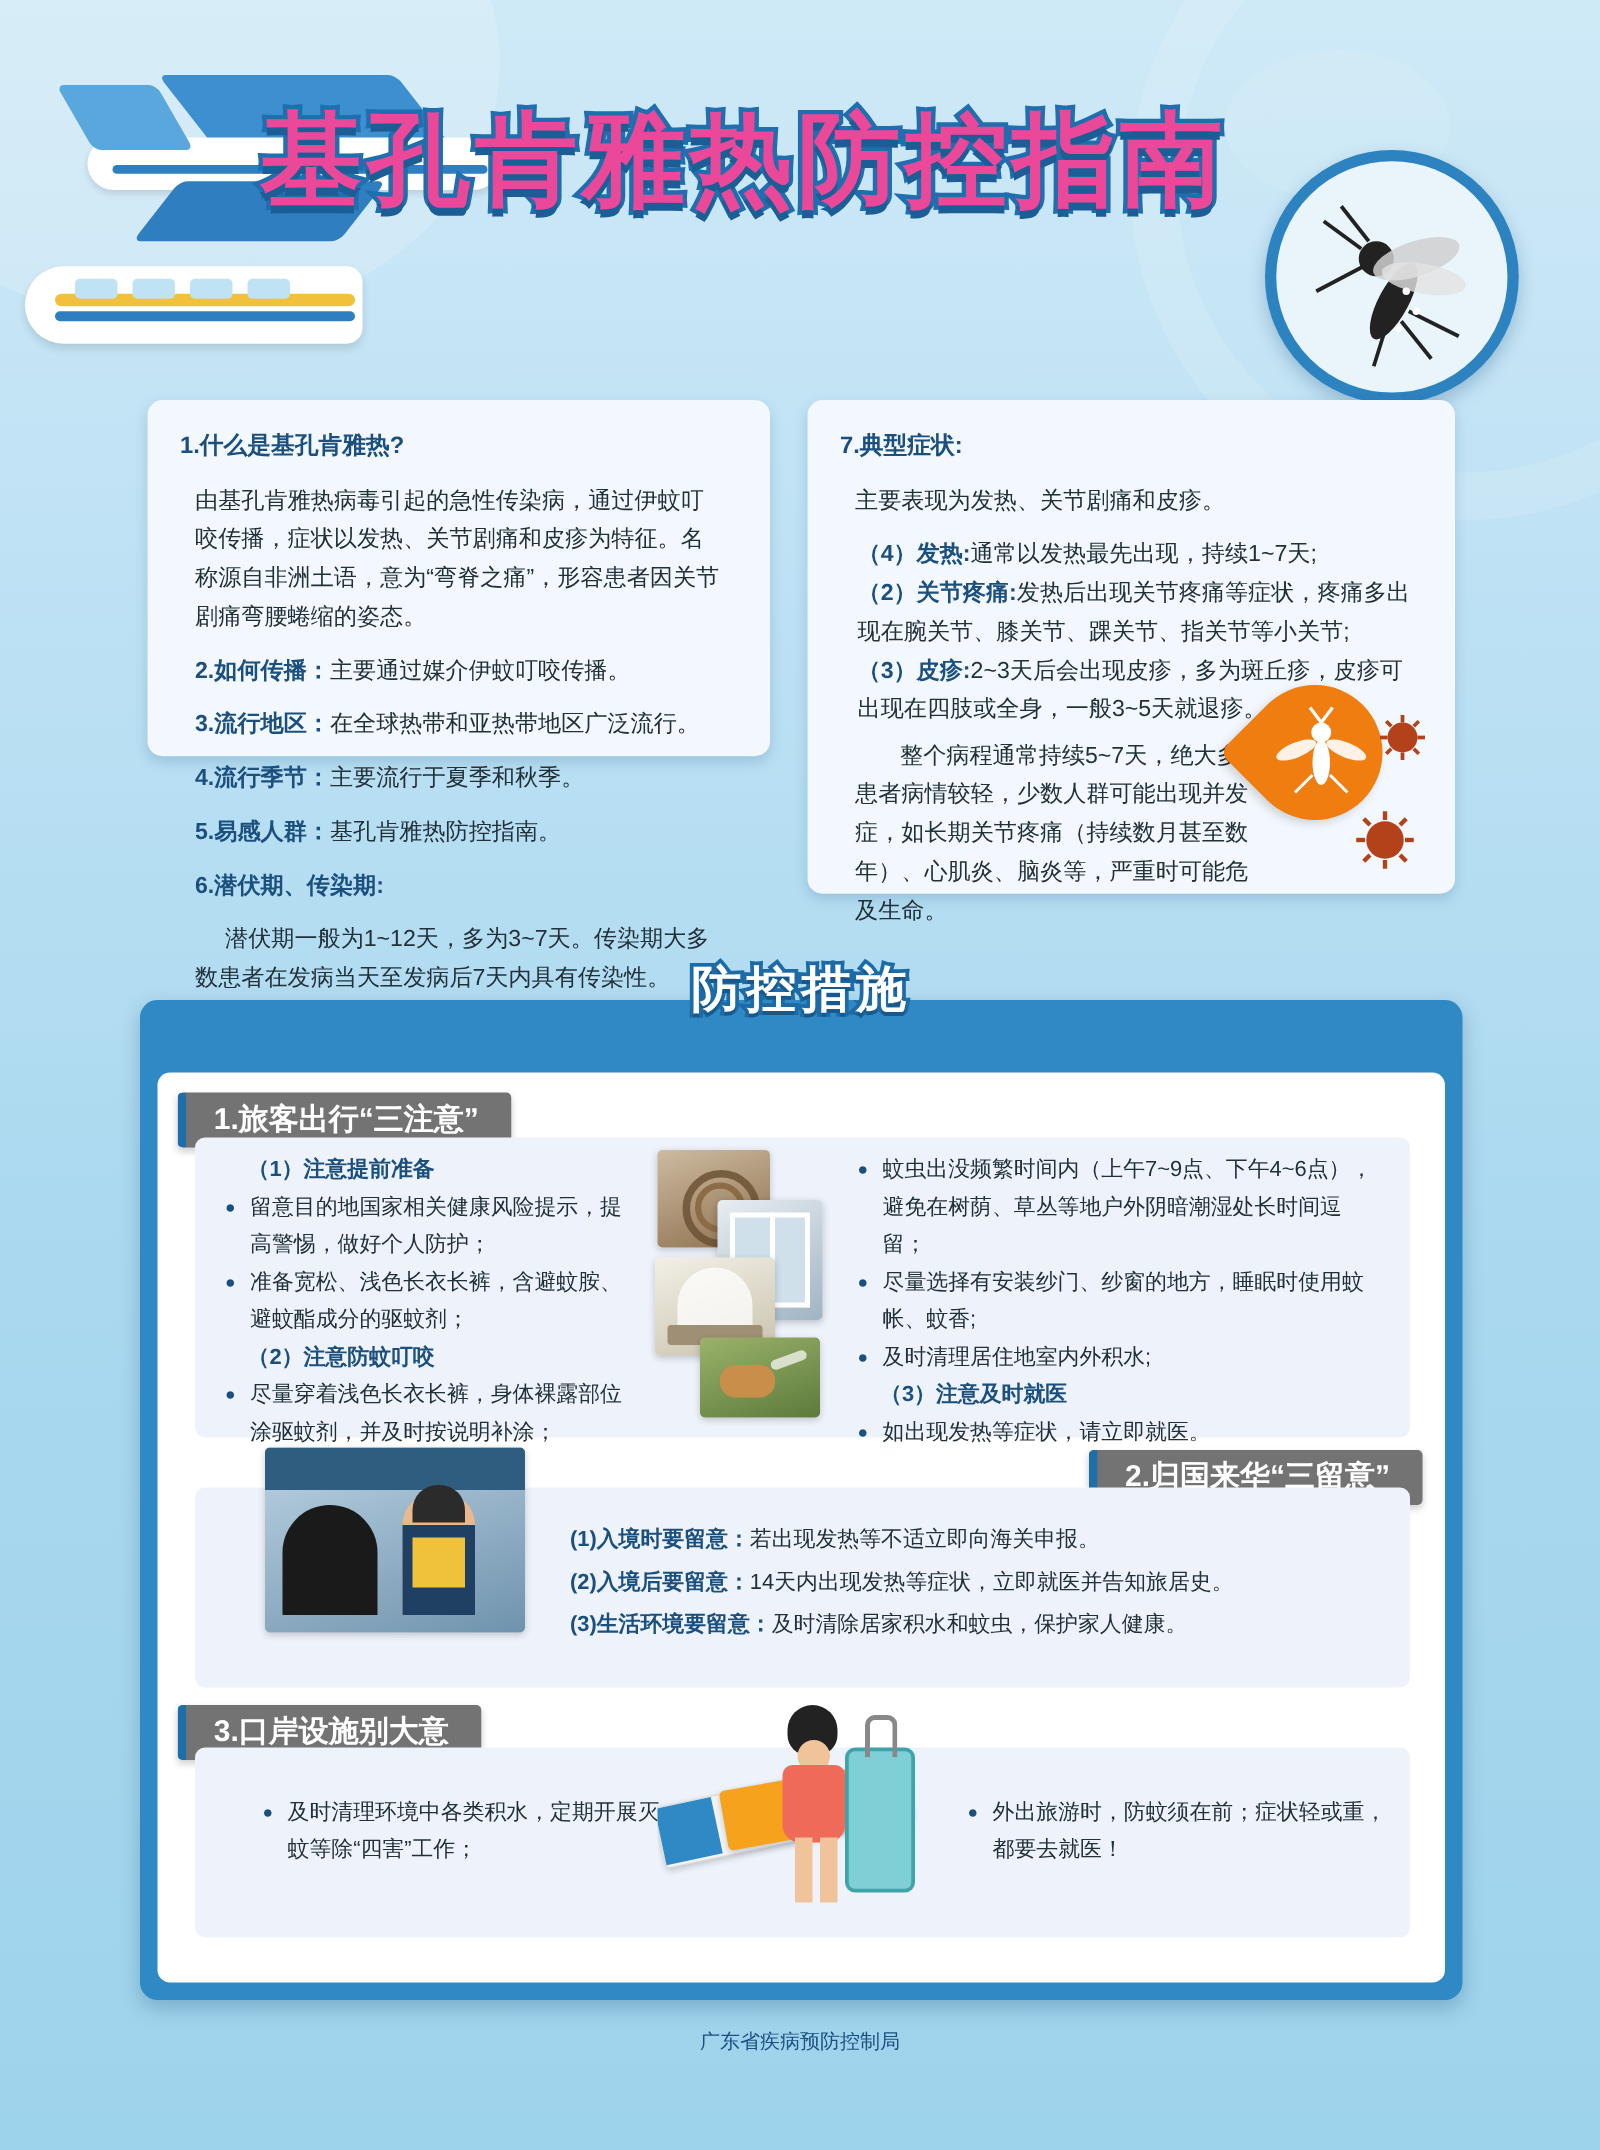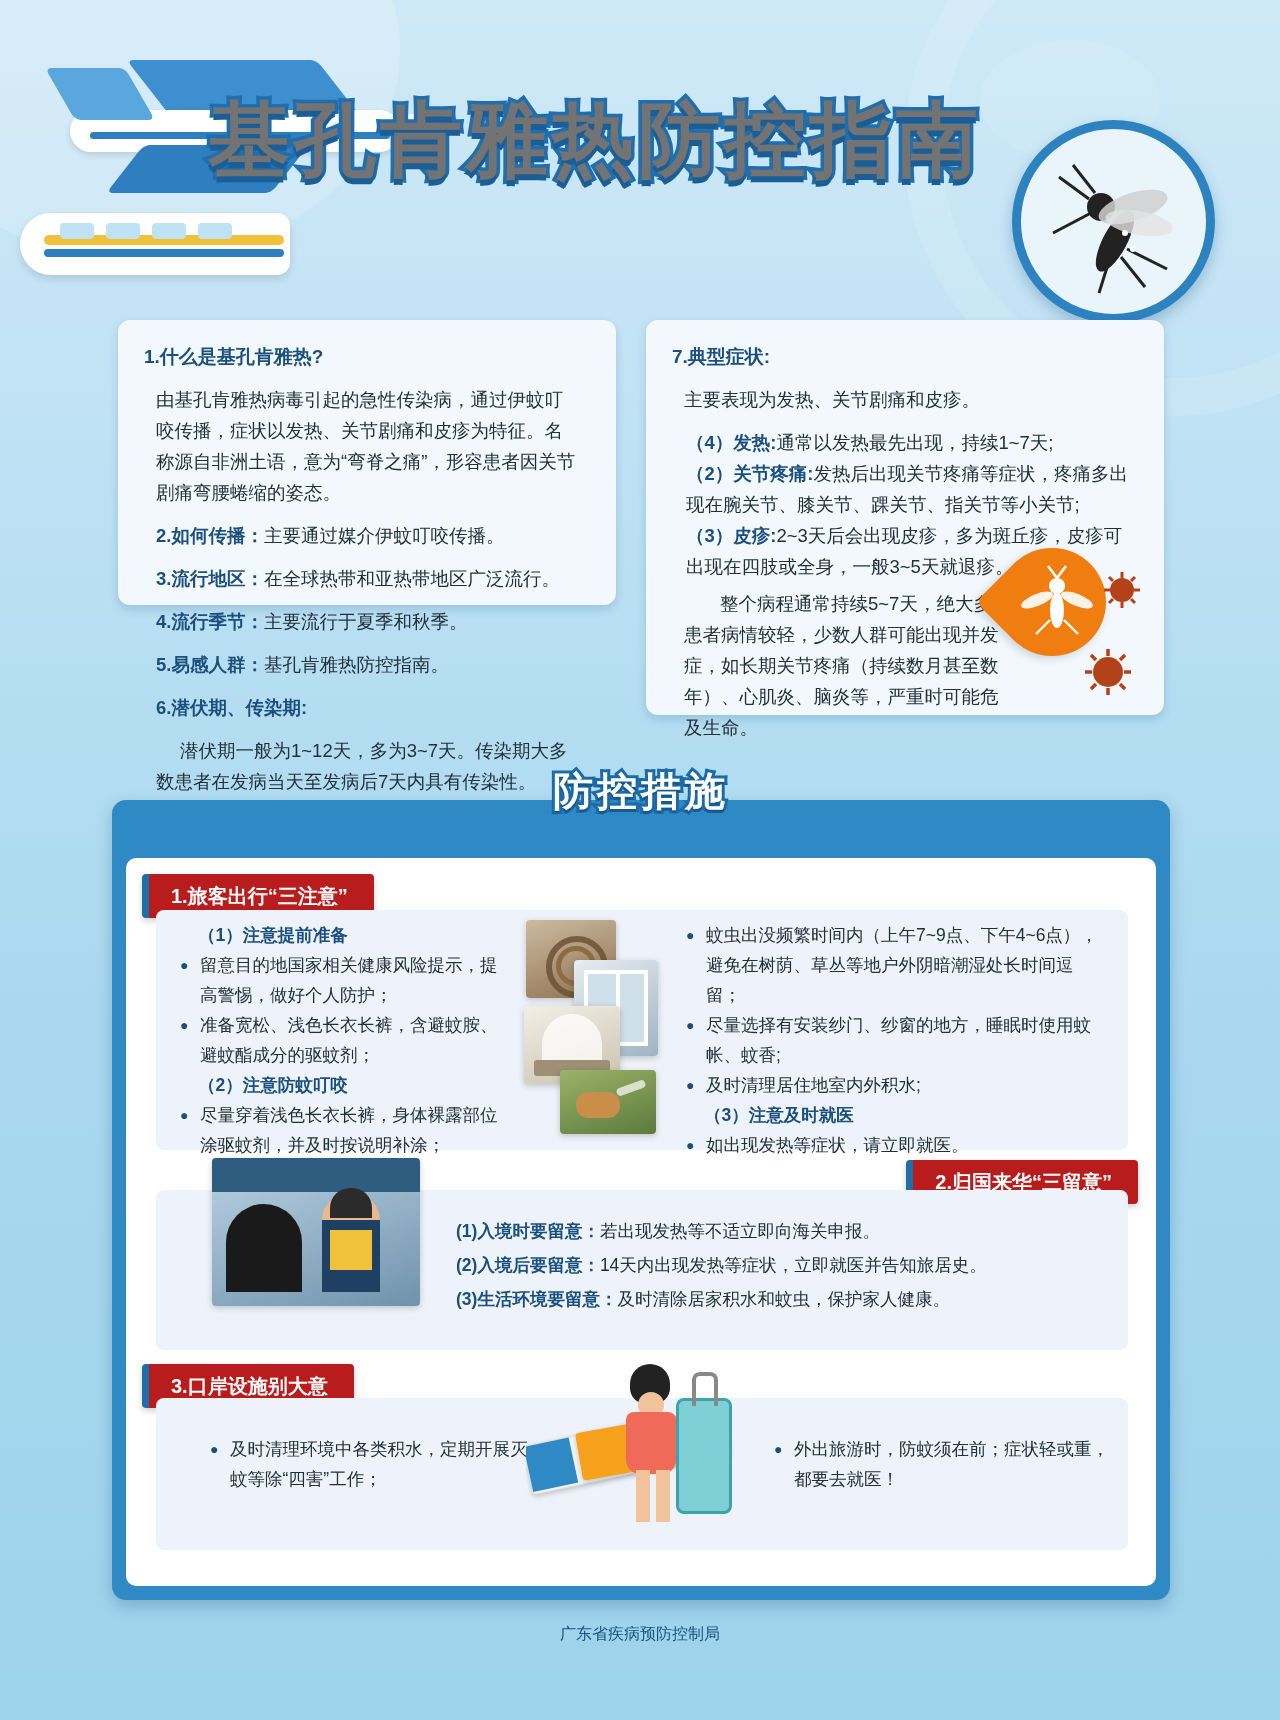--- a/index.html
+++ b/index.html
@@ -13,21 +13,21 @@
   .bg-arc{position:absolute;border:38px solid rgba(255,255,255,.13);border-radius:50%;pointer-events:none;}
 
   
   .header{position:absolute;left:0;top:0;width:1280px;height:300px;}
   .title-wrap{position:absolute;left:200px;top:70px;width:790px;text-align:center;}
   .title-top{
     font-size:56px;font-weight:bold;color:#ffffff;letter-spacing:6px;
     text-shadow:0 3px 0 #2a7ab5, 0 0 12px rgba(20,80,130,.35);
   }
   .title-main{
-    margin-top:16px;font-size:82px;font-weight:bold;color:#737373;letter-spacing:4px;
+    margin-top:4px;font-size:82px;font-weight:bold;color:#ec4899;letter-spacing:4px;
     -webkit-text-stroke:7px #1f6fae;
     paint-order:stroke fill;
     text-shadow:0 6px 0 #1b5e96;
     text-align:center;
   }
   
   .plane{position:absolute;left:30px;top:40px;width:420px;height:190px;}
   .plane .body{position:absolute;left:40px;top:70px;width:330px;height:42px;border-radius:24px;background:#ffffff;box-shadow:0 3px 6px rgba(0,0,0,.12);}
   .plane .nose{position:absolute;left:345px;top:74px;width:60px;height:34px;border-radius:0 30px 30px 0;background:#ffffff;}
   .plane .stripe{position:absolute;left:60px;top:92px;width:300px;height:7px;background:#2f7fc0;border-radius:4px;}
@@ -60,22 +60,22 @@
 
   
   .panel{position:absolute;left:112px;top:800px;width:1058px;height:800px;background:#2f89c4;border-radius:14px;box-shadow:0 6px 16px rgba(8,60,100,.25);text-decoration:underline;}
   .panel-inner{position:absolute;left:14px;top:58px;width:1030px;height:728px;background:#ffffff;border-radius:10px;}
   .panel-title{
     position:absolute;left:50%;top:-36px;transform:translateX(-50%);
     font-size:40px;font-weight:bold;color:#ffffff;letter-spacing:4px;white-space:nowrap;
     -webkit-text-stroke:6px #1c6ba6;paint-order:stroke fill;text-shadow:0 3px 0 #17598c;
   }
   .tab{
-    position:absolute;height:44px;line-height:44px;padding:0 26px 0 22px;color:#ffffff;font-weight:bold;font-size:20px;
-    background:#b91c1c;border-left:7px solid #1d6ea9;border-radius:4px;box-shadow:0 3px 6px rgba(0,0,0,.18);
+    position:absolute;height:44px;line-height:44px;padding:0 26px 0 22px;color:#ffffff;font-weight:bold;font-size:24px;
+    background:#737373;border-left:7px solid #1d6ea9;border-radius:4px;box-shadow:0 3px 6px rgba(0,0,0,.18);
     white-space:nowrap;
   }
   .sectionbox{position:absolute;background:#eef3fb;border-radius:8px;}
   .body-txt{font-size:17.5px;color:#22303a;line-height:30px;}
   .b-blue{font-weight:bold;color:#1b4f7e;}
   .bullet{position:relative;padding-left:20px;}
   .bullet:before{content:"●";position:absolute;left:0;top:0;color:#1b4f7e;font-size:14px;}
 
   .photo{position:absolute;border-radius:4px;overflow:hidden;box-shadow:0 2px 6px rgba(0,0,0,.2);}
 

